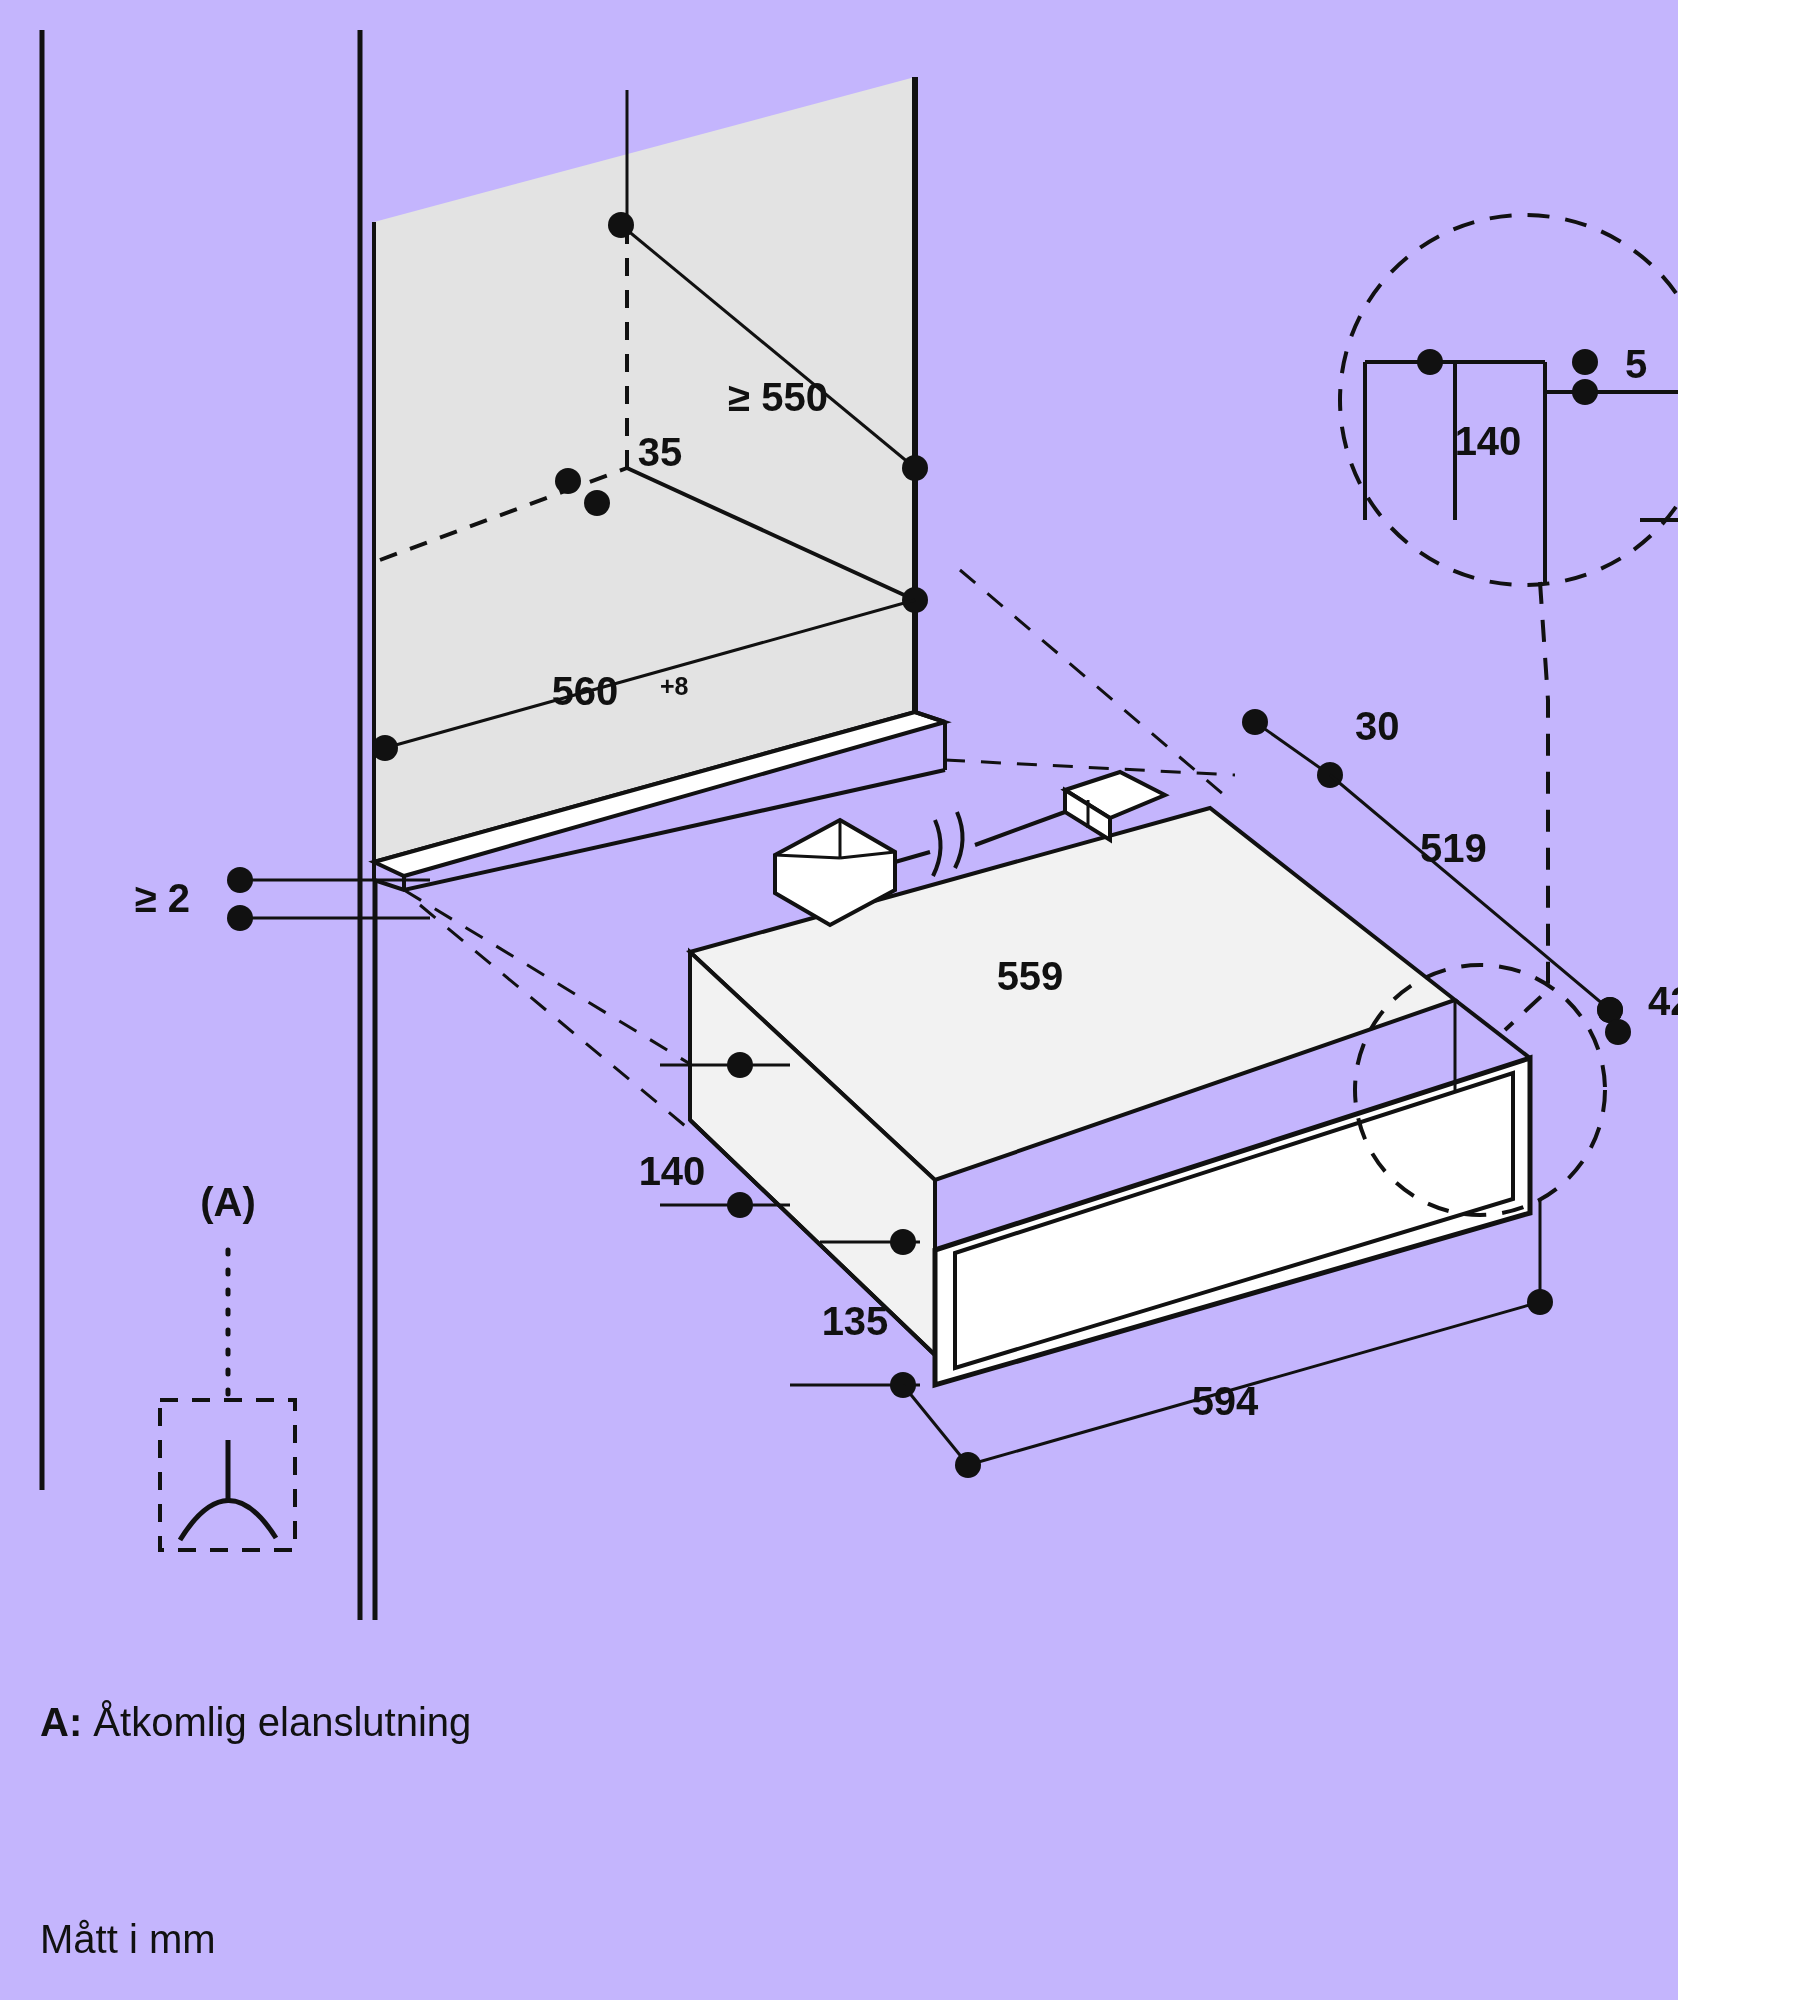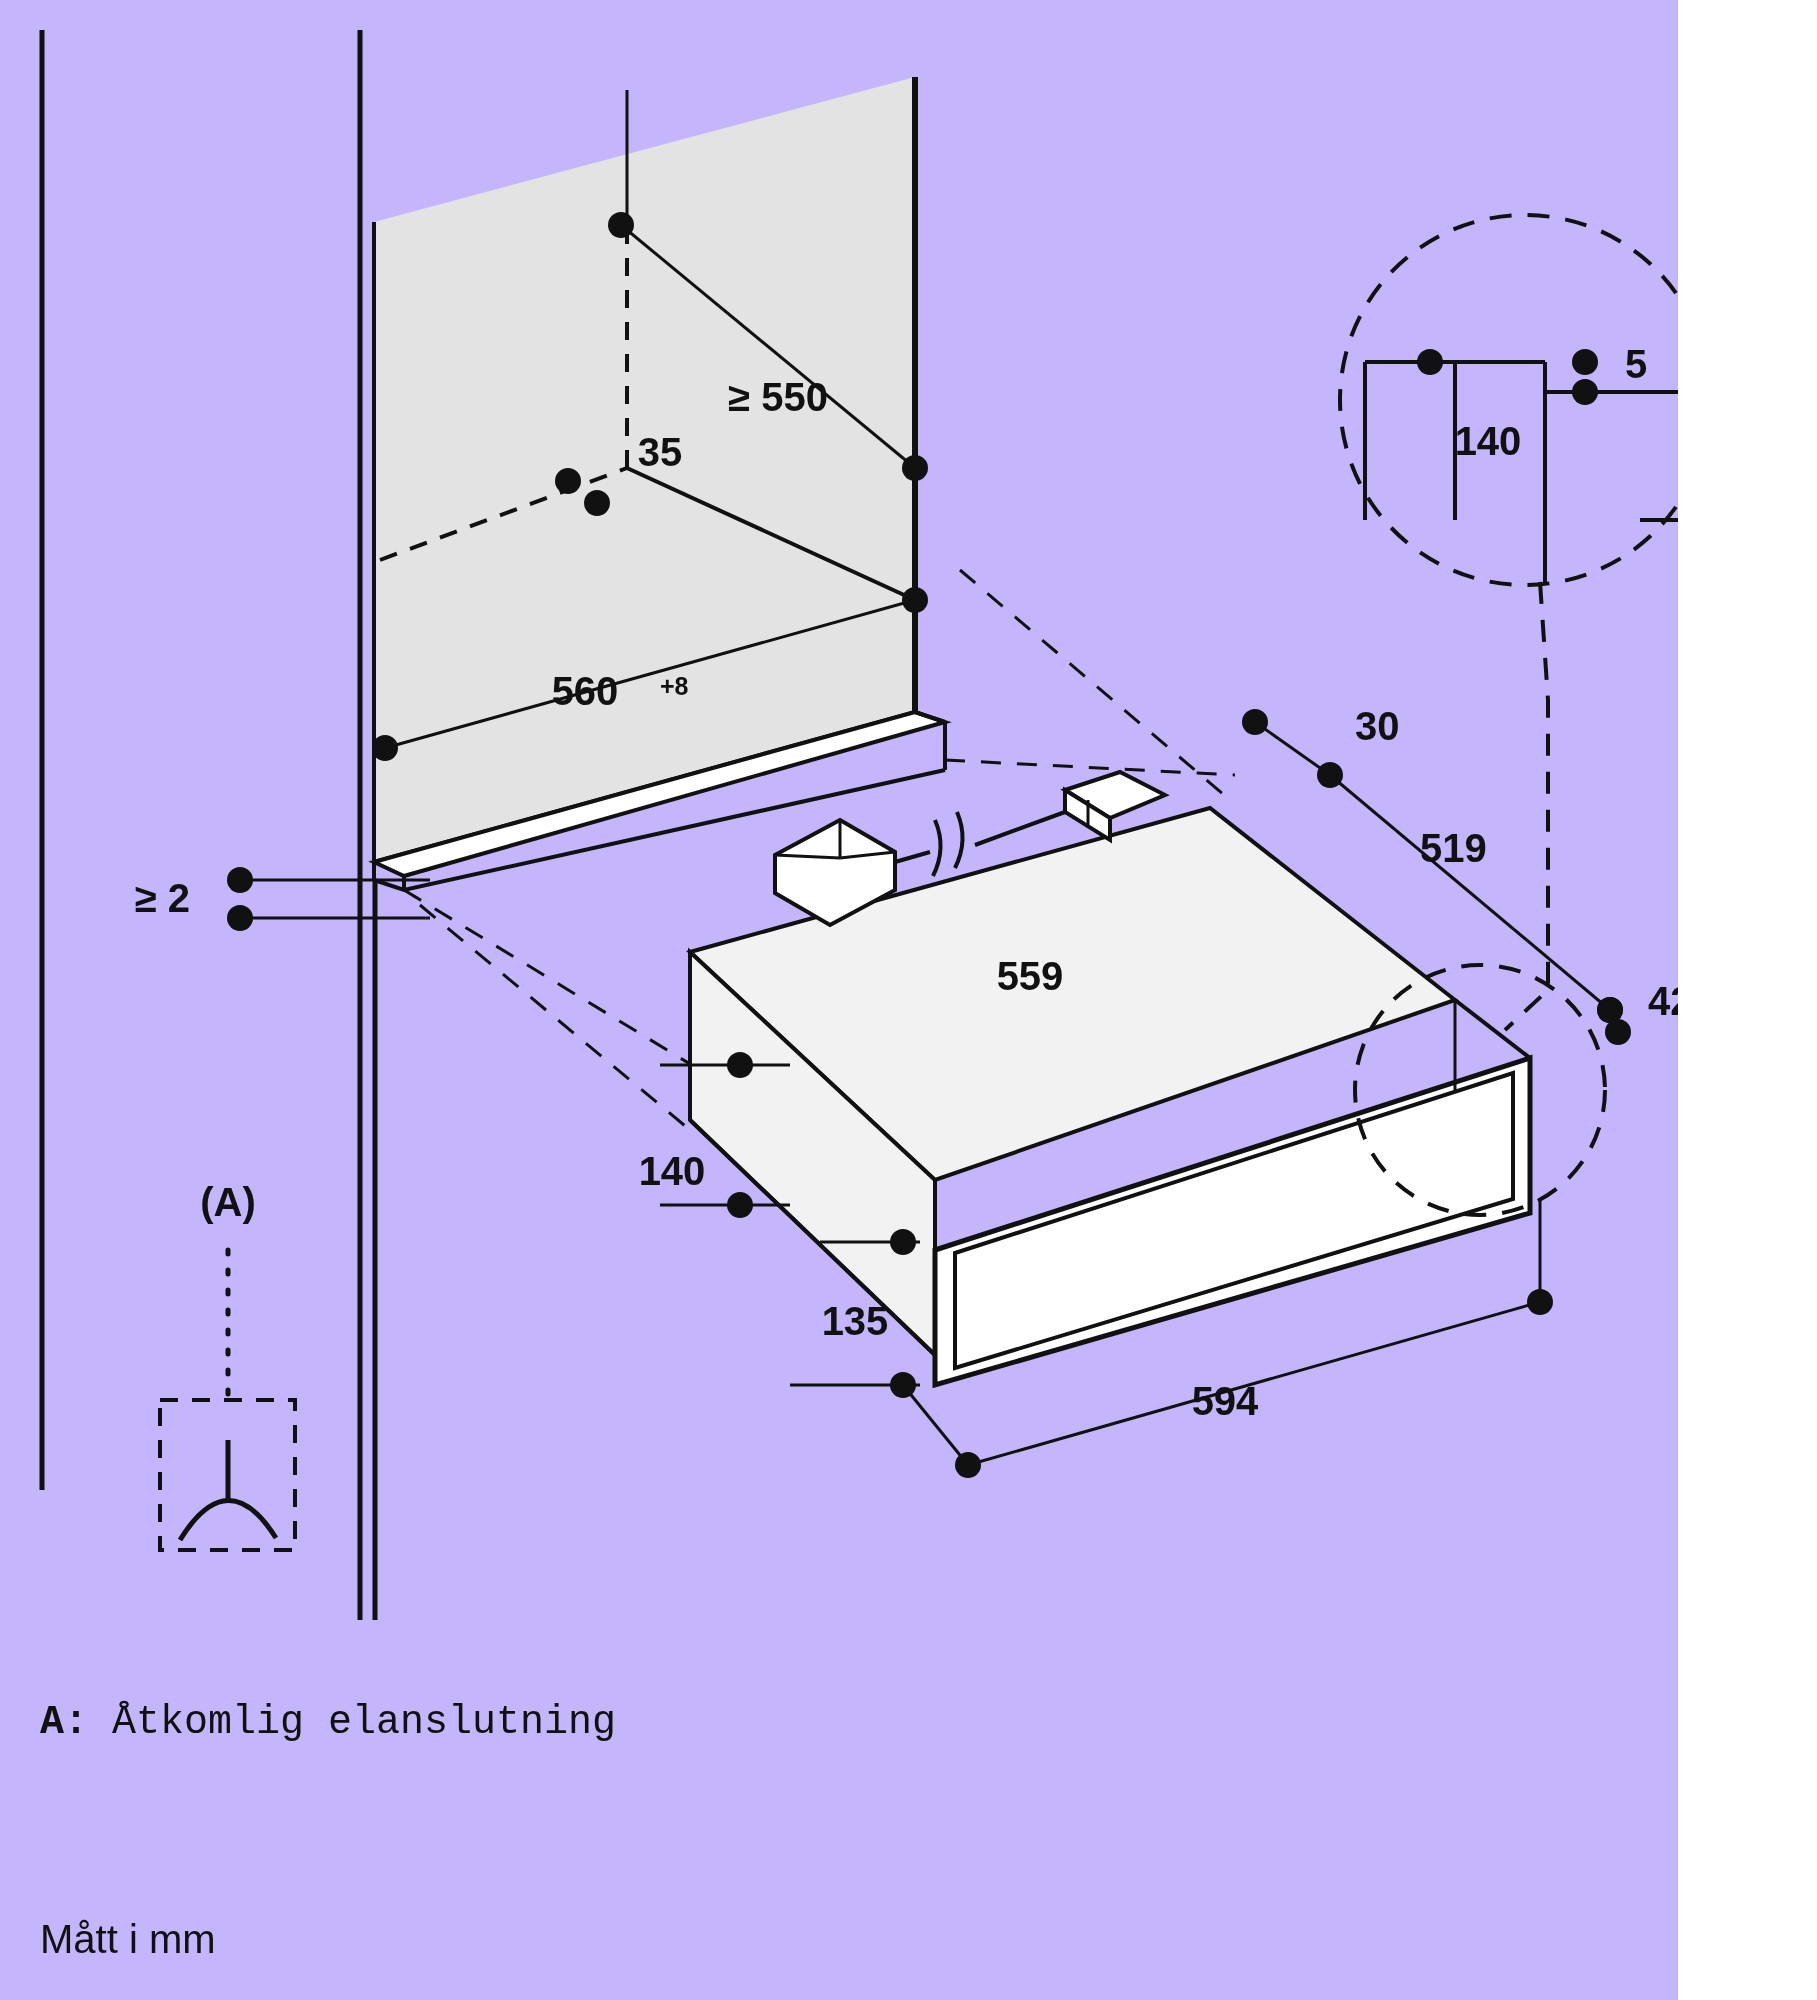--- a/index.html
+++ b/index.html
@@ -38,21 +38,21 @@
     fill: #111111;
   }
   .legend {
     position: absolute;
     left: 40px;
     font-family: "Liberation Sans", sans-serif;
     font-size: 40px;
     color: #111111;
     white-space: nowrap;
   }
-  .legend-a { top: 1700px; font-family: Liberation Mono, monospace; }
+  .legend-a { top: 1700px; }
   .legend-units { top: 1917px; }
   .legend .bold {
     font-weight: 700;
   }
 </style>
 </head>
 <body>
 
 <div id="page">
 

